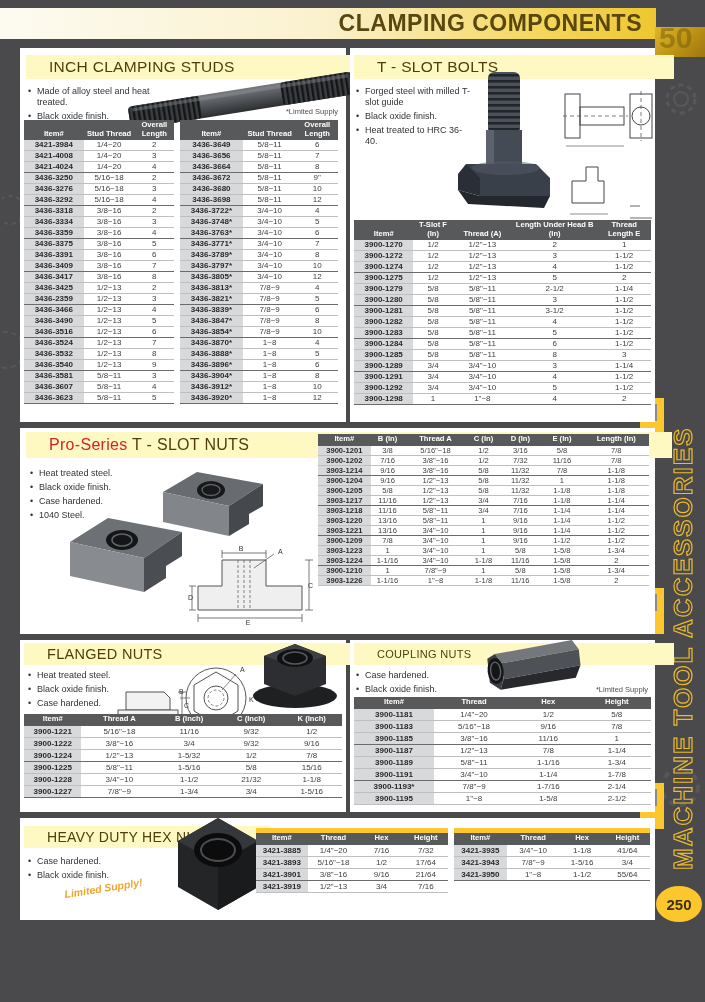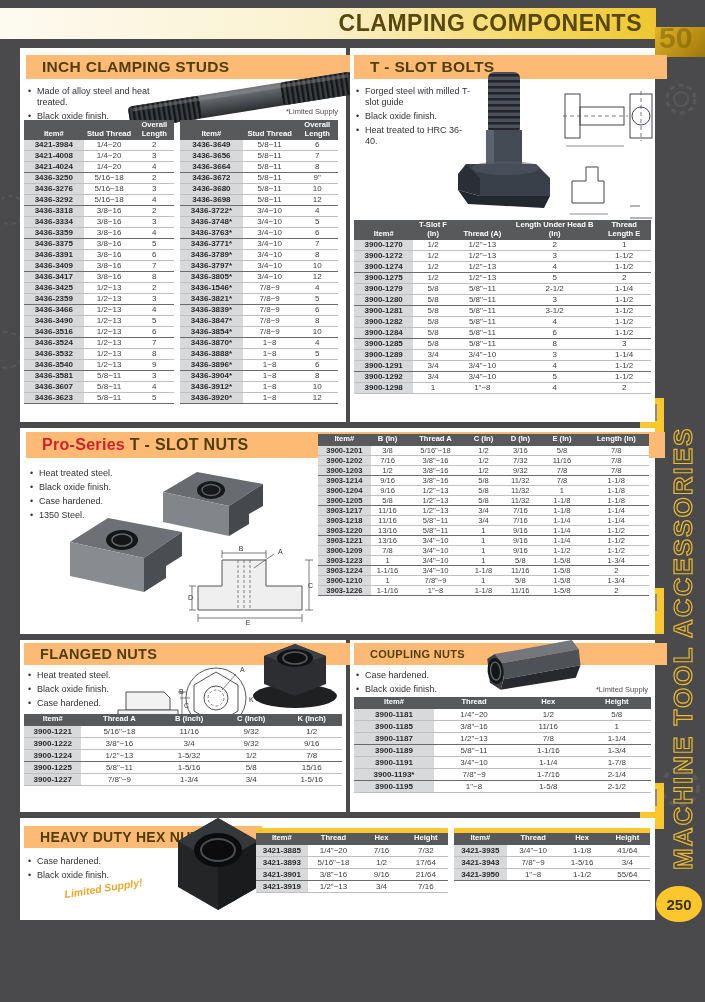--- a/index.html
+++ b/index.html
@@ -35,22 +35,22 @@
 
   
   .card{position:absolute;background:#fff;}
   .card-studs{left:20px;top:48px;width:326px;height:374px;}
   .card-bolts{left:350px;top:48px;width:305px;height:374px;}
   .card-pro{left:20px;top:428px;width:635px;height:206px;}
   .card-flanged{left:20px;top:640px;width:326px;height:172px;}
   .card-coupling{left:350px;top:640px;width:305px;height:172px;}
   .card-heavy{left:20px;top:818px;width:635px;height:102px;}
 
-  .banner{position:absolute;background:#fdba74;color:#4f3e0c;font-weight:700;
-    font-size:15.5px;line-height:24px;padding-left:16px;letter-spacing:.3px;white-space:nowrap;}
+  .banner{position:absolute;background:#fef9c3;color:#4f3e0c;font-weight:400;
+    font-size:15.5px;line-height:24px;padding-left:23px;letter-spacing:.3px;white-space:nowrap;}
   .banner .red{color:#d2232a;}
   .bullets{position:absolute;margin:0;padding:0;list-style:none;font-size:9px;
     color:#333;line-height:11px;}
   .bullets li{padding-left:9px;position:relative;margin-bottom:3px;}
   .bullets li::before{content:"\2022";position:absolute;left:0;top:0;color:#333;}
   .note{position:absolute;font-size:7.5px;color:#4e4e50;text-align:right;}
   .limited-script{position:absolute;font-size:10.5px;font-weight:bold;font-style:italic;
     color:#f0a62a;transform:rotate(-9deg);white-space:nowrap;}
 
   
@@ -346,21 +346,21 @@
           <td class="item-col">3436-3797*</td>
           <td>3/4~10</td>
           <td>10</td>
         </tr>
         <tr>
           <td class="item-col">3436-3805*</td>
           <td>3/4~10</td>
           <td>12</td>
         </tr>
         <tr>
-          <td class="item-col">3436-1546*</td>
+          <td class="item-col">3436-3813*</td>
           <td>7/8~9</td>
           <td>4</td>
         </tr>
         <tr>
           <td class="item-col">3436-3821*</td>
           <td>7/8~9</td>
           <td>5</td>
         </tr>
         <tr>
           <td class="item-col">3436-3839*</td>
@@ -511,20 +511,27 @@
           <td>1-1/2</td>
         </tr>
         <tr>
           <td class="item-col">3900-1282</td>
           <td>5/8</td>
           <td>5/8"~11</td>
           <td>4</td>
           <td>1-1/2</td>
         </tr>
         <tr>
+          <td class="item-col">3900-1283</td>
+          <td>5/8</td>
+          <td>5/8"~11</td>
+          <td>5</td>
+          <td>1-1/2</td>
+        </tr>
+        <tr>
           <td class="item-col">3900-1284</td>
           <td>5/8</td>
           <td>5/8"~11</td>
           <td>6</td>
           <td>1-1/2</td>
         </tr>
         <tr>
           <td class="item-col">3900-1285</td>
           <td>5/8</td>
           <td>5/8"~11</td>
@@ -564,21 +571,21 @@
 </section>
 
 <section class="card card-pro">
   <div class="banner" style="left:6px;top:4px;width:623px;height:26px;font-size:16px;line-height:26px;">
     <span class="red">Pro-Series</span><span> T - SLOT NUTS</span>
   </div>
   <ul class="bullets" style="left:10px;top:40px;width:130px;">
       <li>Heat treated steel.</li>
       <li>Black oxide finish.</li>
       <li>Case hardened.</li>
-      <li>1350 Steel.</li>
+      <li>1040 Steel.</li>
     </ul>
   <svg class="abs" style="left:48px;top:40px;" width="200" height="130" viewBox="0 0 200 130">
     <g transform="translate(95,2)">
       <polygon points="0,22 34,2 100,14 66,36" fill="#686c71"></polygon>
       <polygon points="0,22 66,36 66,66 0,52" fill="#82868b"></polygon>
       <polygon points="66,36 100,14 100,36 86,44 86,54 66,66" fill="#45484c"></polygon>
       <ellipse cx="48" cy="20" rx="14" ry="9" fill="#17181a"></ellipse>
       <ellipse cx="48" cy="20" rx="9" ry="5.5" fill="none" stroke="#5b5e62" stroke-width="1.4"></ellipse>
     </g>
     <g transform="translate(2,48)">
@@ -644,29 +651,20 @@
         <tr>
           <td class="item-col">3900-1202</td>
           <td>7/16</td>
           <td>3/8"~16</td>
           <td>1/2</td>
           <td>7/32</td>
           <td>11/16</td>
           <td>7/8</td>
         </tr>
         <tr>
-          <td class="item-col">3900-1203</td>
-          <td>1/2</td>
-          <td>3/8"~16</td>
-          <td>1/2</td>
-          <td>9/32</td>
-          <td>7/8</td>
-          <td>7/8</td>
-        </tr>
-        <tr>
           <td class="item-col">3903-1214</td>
           <td>9/16</td>
           <td>3/8"~16</td>
           <td>5/8</td>
           <td>11/32</td>
           <td>7/8</td>
           <td>1-1/8</td>
         </tr>
         <tr>
           <td class="item-col">3900-1204</td>
@@ -847,20 +845,27 @@
           <td>7/8</td>
         </tr>
         <tr>
           <td class="item-col">3900-1225</td>
           <td>5/8"~11</td>
           <td>1-5/16</td>
           <td>5/8</td>
           <td>15/16</td>
         </tr>
         <tr>
+          <td class="item-col">3900-1228</td>
+          <td>3/4"~10</td>
+          <td>1-1/2</td>
+          <td>21/32</td>
+          <td>1-1/8</td>
+        </tr>
+        <tr>
           <td class="item-col">3900-1227</td>
           <td>7/8"~9</td>
           <td>1-3/4</td>
           <td>3/4</td>
           <td>1-5/16</td>
         </tr>
       </tbody>
     </table>
 </section>
 
@@ -893,20 +898,26 @@
         </tr>
       </thead>
       <tbody>
         <tr>
           <td class="item-col">3900-1181</td>
           <td>1/4"~20</td>
           <td>1/2</td>
           <td>5/8</td>
         </tr>
         <tr>
+          <td class="item-col">3900-1183</td>
+          <td>5/16"~18</td>
+          <td>9/16</td>
+          <td>7/8</td>
+        </tr>
+        <tr>
           <td class="item-col">3900-1185</td>
           <td>3/8"~16</td>
           <td>11/16</td>
           <td>1</td>
         </tr>
         <tr>
           <td class="item-col">3900-1187</td>
           <td>1/2"~13</td>
           <td>7/8</td>
           <td>1-1/4</td>

